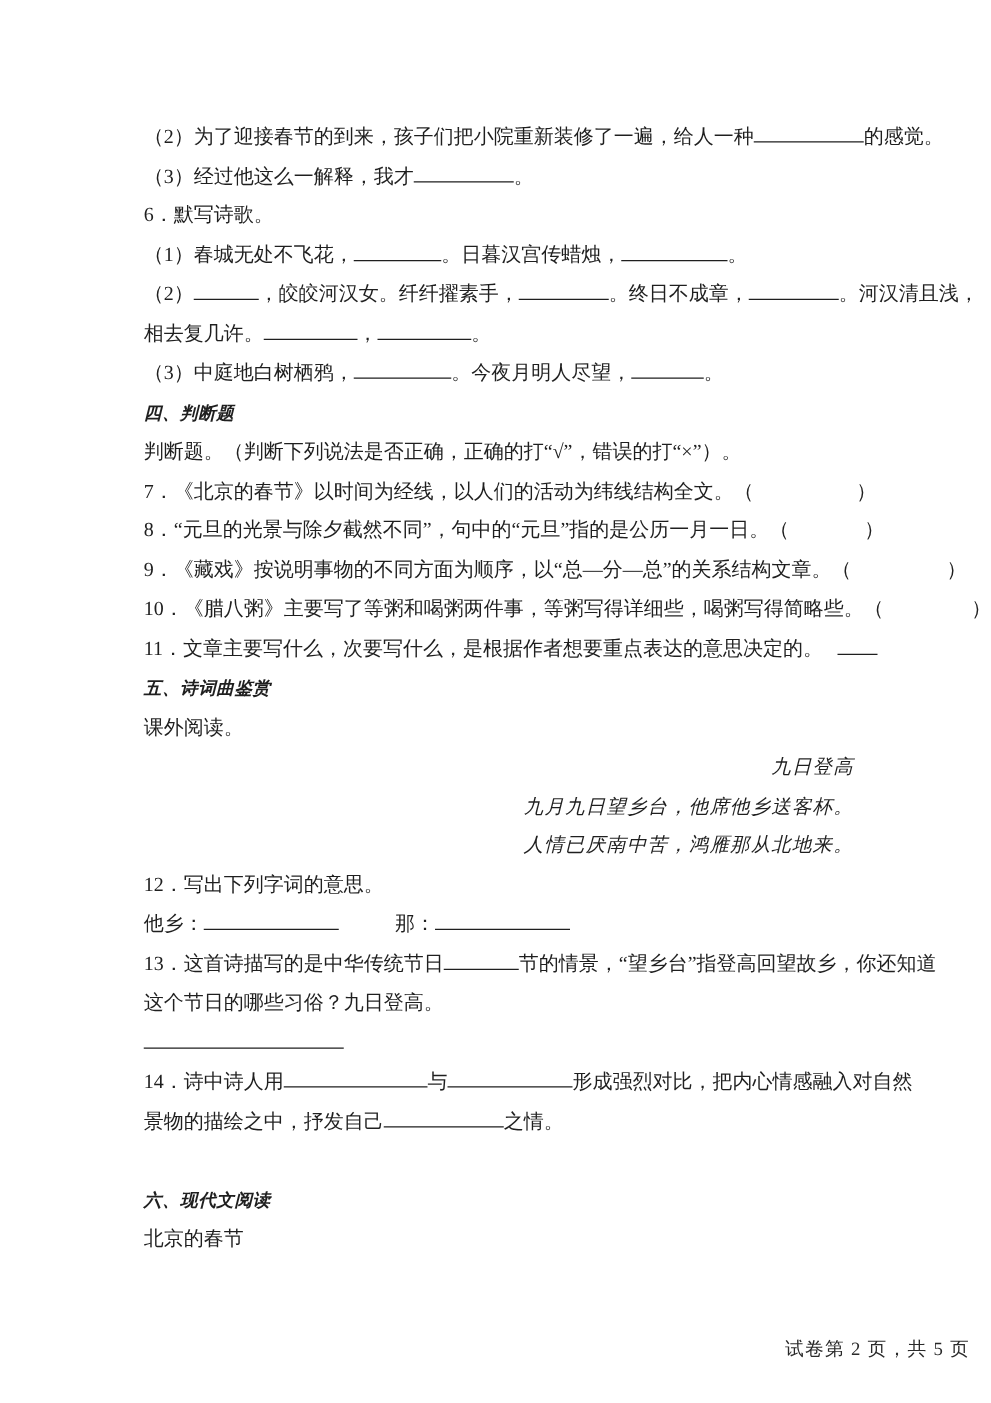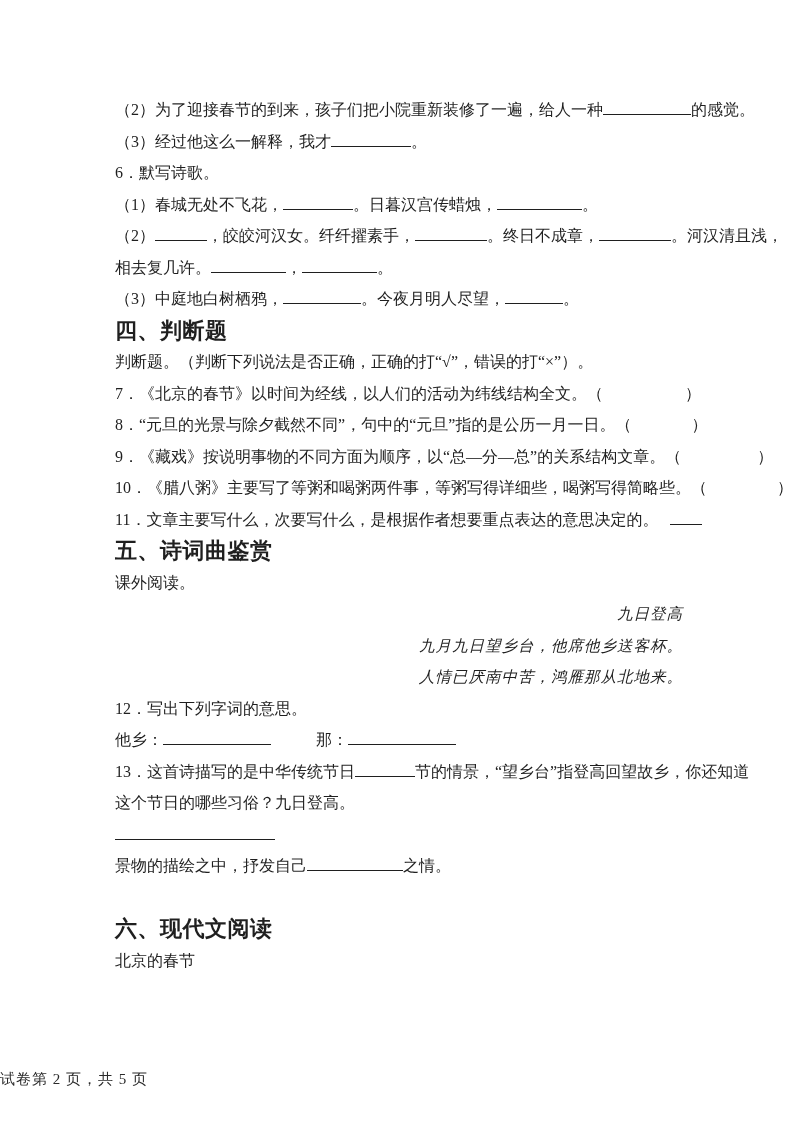--- a/index.html
+++ b/index.html
@@ -21,43 +21,44 @@
   }
   .line {
     height: 31.5px;
     line-height: 31.5px;
     white-space: nowrap;
     font-size: 16px;
   }
   .line.heading {
     font-family: "Liberation Sans", "DejaVu Sans", sans-serif;
     font-weight: bold;
-    font-size: 22px;
+    font-size: 14px;
     letter-spacing: 0.5px;
+    font-style: italic;
   }
   .line.center { text-align: right; }
   .line.poem {
     font-style: italic;
     font-size: 15.5px;
     letter-spacing: 1px;
   }
   .line.spacer { height: 31.5px; }
   .blank {
     display: inline-block;
     height: 0.9em;
     border-bottom: 1.6px solid #1f1f1f;
     vertical-align: baseline;
   }
   .gap { display: inline-block; height: 1px; }
   .footer {
     position: absolute;
     left: 0;
-    right: 4px;
+    right: 17px;
     top: 1070px;
-    text-align: left;
+    text-align: right;
     font-size: 15px;
     color: #2a2a2a;
     letter-spacing: 1px;
   }
 </style>
 </head>
 <body>
 
 <div class="page">
   <div class="lines" id="lines-root">
@@ -78,19 +79,20 @@
       <div class="line heading"><span>五、诗词曲鉴赏</span></div>
       <div class="line"><span>课外阅读。</span></div>
       <div class="line center poem"><span>九日登高</span></div>
       <div class="line center poem"><span>九月九日望乡台，他席他乡送客杯。</span></div>
       <div class="line center poem"><span>人情已厌南中苦，鸿雁那从北地来。</span></div>
       <div class="line"><span>12．写出下列字词的意思。</span></div>
       <div class="line"><span>他乡：</span><span class="blank" style="width: 108px;"></span><span class="gap" style="width: 45px;"></span><span>那：</span><span class="blank" style="width: 108px;"></span></div>
       <div class="line"><span>13．这首诗描写的是中华传统节日</span><span class="blank" style="width: 60px;"></span><span>节的情景，“望乡台”指登高回望故乡，你还知道</span></div>
       <div class="line"><span>这个节日的哪些习俗？九日登高。</span></div>
       <div class="line"><span class="blank" style="width: 160px;"></span></div>
+      <div class="line"><span>14．诗中诗人用</span><span class="blank" style="width: 115px;"></span><span>与</span><span class="blank" style="width: 100px;"></span><span>形成强烈对比，把内心情感融入对自然</span></div>
       <div class="line"><span>景物的描绘之中，抒发自己</span><span class="blank" style="width: 96px;"></span><span>之情。</span></div>
       <div class="line spacer"></div>
       <div class="line heading"><span>六、现代文阅读</span></div>
       <div class="line"><span>北京的春节</span></div>
     </div>
   <div class="footer">试卷第 2 页，共 5 页</div>
 </div>
 
 </body></html>

